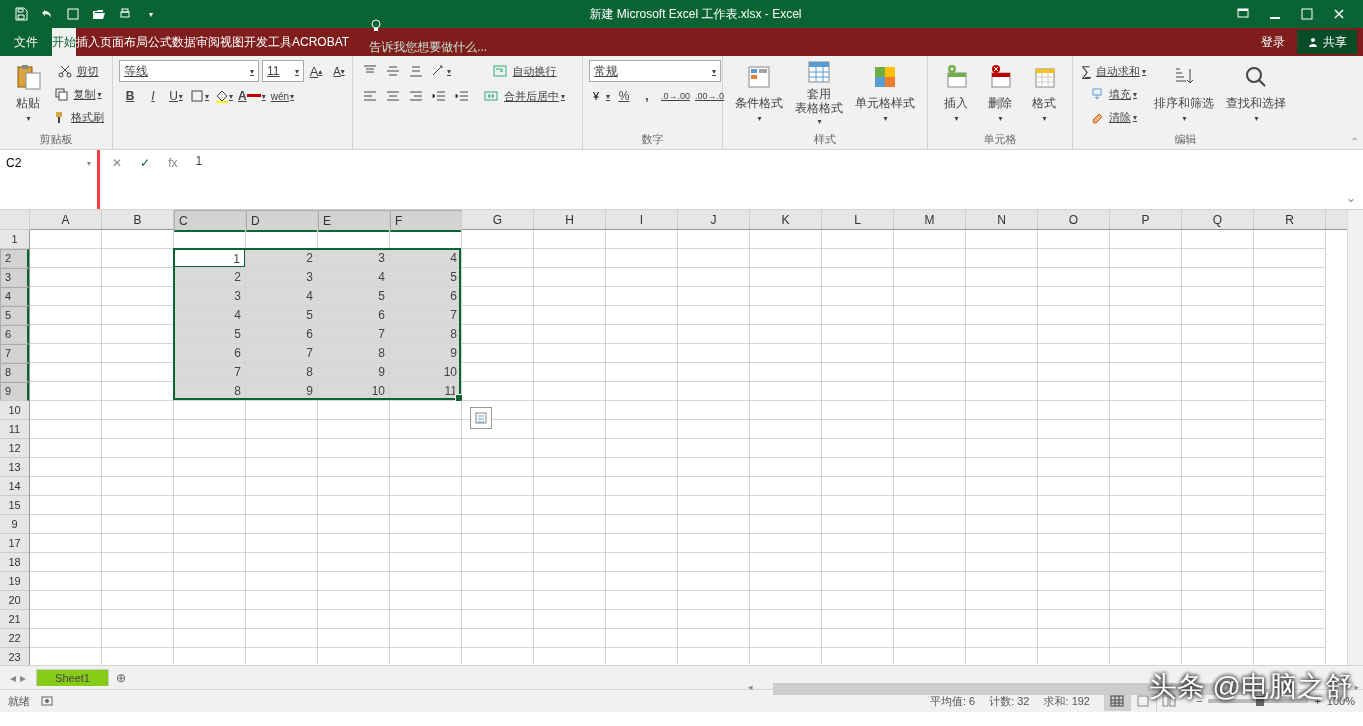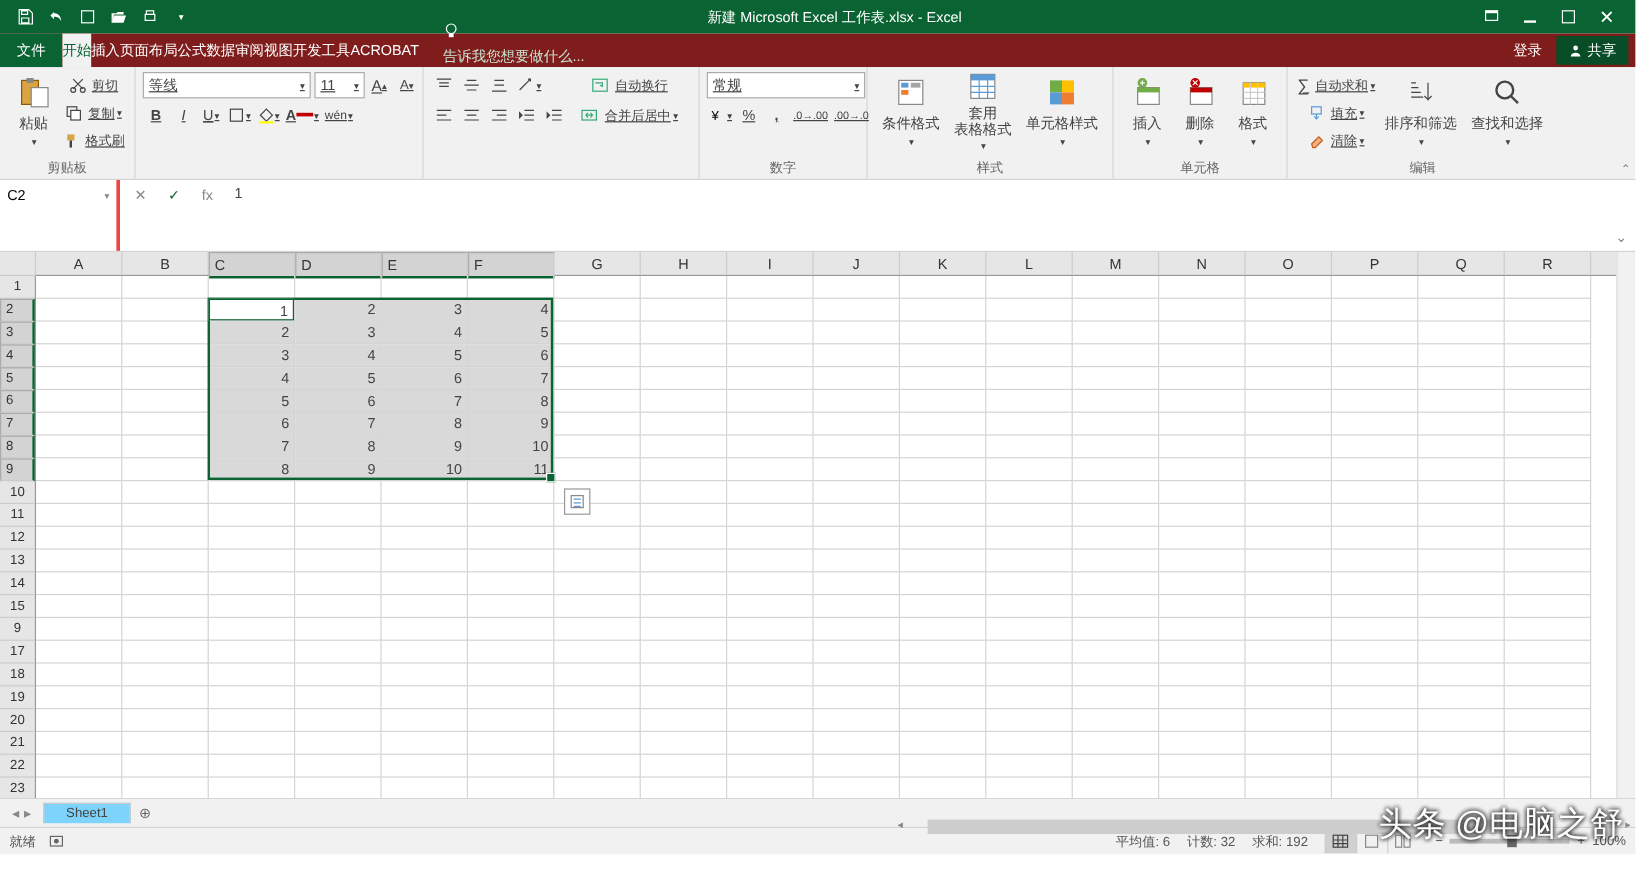--- a/index.html
+++ b/index.html
@@ -61,21 +61,21 @@
 .cell.selected { background:#d9d9d9; }
 .sel-border { position:absolute; border:2px solid #0a6332; pointer-events:none; }
 .sel-border::after { content:""; position:absolute; right:-4px; bottom:-4px; width:6px; height:6px; background:#0a6332; border:1px solid #fff; }
 .active-cell { position:absolute; background:#fff; border:1px solid #0a6332; pointer-events:none; }
 .autofill-tag { position:absolute; width:22px; height:22px; border:1px solid #999; background:#fff; display:flex; align-items:center; justify-content:center; }
 .vscroll { position:absolute; right:0; top:0; width:16px; bottom:0; background:#f1f1f1; border-left:1px solid #dcdcdc; }
 
 .sheet-tabs { height:24px; background:#f1f1f1; display:flex; align-items:center; border-bottom:1px solid #d4d4d4; position:relative; }
 .sheet-nav { display:flex; gap:4px; padding:0 10px; color:#888; }
 .sheet-nav span { cursor:pointer; }
-.sheet-tab { background:#7dd3fc; border:1px solid #ccc; border-bottom:none; padding:2px 18px; font-size:11px; }
+.sheet-tab { background:#84cc16; border:1px solid #ccc; border-bottom:none; padding:2px 18px; font-size:11px; }
 .sheet-add { width:24px; height:24px; display:flex; align-items:center; justify-content:center; color:#666; cursor:pointer; }
 
 .status-bar { height:22px; background:#f1f1f1; display:flex; align-items:center; font-size:11px; color:#555; padding:0 8px; }
 .status-left { display:flex; align-items:center; gap:10px; }
 .status-right { margin-left:auto; display:flex; align-items:center; gap:14px; }
 .view-btns { display:flex; gap:0; }
 .view-btn { width:26px; height:20px; display:flex; align-items:center; justify-content:center; border-left:1px solid #ccc; cursor:pointer; }
 .view-btn.active { background:#d0d0d0; }
 .zoom { display:flex; align-items:center; gap:6px; }
 .zoom-track { width:100px; height:4px; background:#bbb; position:relative; }

